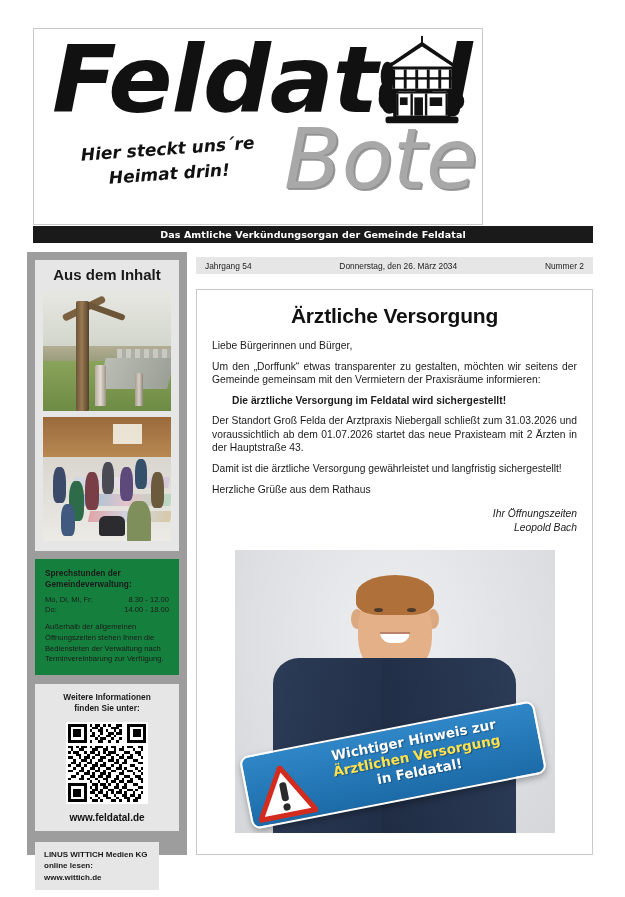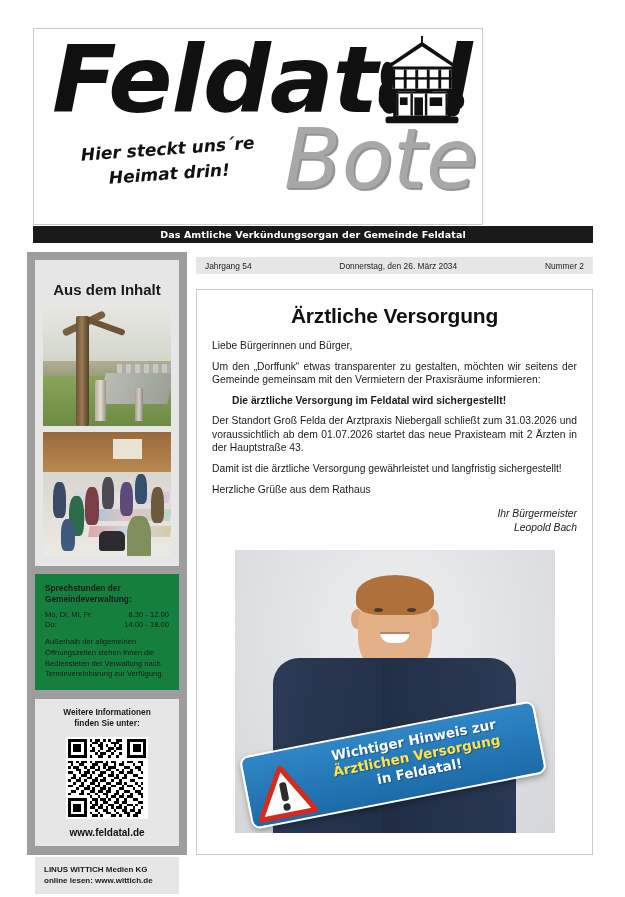--- a/index.html
+++ b/index.html
@@ -108,21 +108,21 @@
     box-sizing: border-box;
   }
   .sidebar-inner {
     position: absolute;
     left: 8px;
     top: 8px;
     width: 144px;
   }
   .inhalt-box {
     background: #e6e6e6;
-    padding: 19px 8px 10px 8px;
+    padding: 4px 8px 10px 8px;
     box-sizing: border-box;
     width: 144px;
   }
   .inhalt-title {
     font-family: "Liberation Sans", sans-serif;
     font-weight: bold;
     font-size: 15px;
     color: #1a1a1a;
     margin: 2px 0 8px 0;
     text-align: center;
@@ -240,21 +240,21 @@
     box-sizing: content-box;
   }
   .qr-url {
     font-weight: bold;
     font-size: 10px;
     color: #111111;
   }
 
   .publisher-box {
     background: #e6e6e6;
-    width: 144px;
+    width: 124px;
     padding: 7px 9px;
     box-sizing: border-box;
     margin-top: 11px;
     font-size: 8px;
     line-height: 1.45;
     font-weight: bold;
     color: #1a1a1a;
   }
 
   
@@ -734,21 +734,21 @@
   <h1 class="art-title">Ärztliche Versorgung</h1>
 
   <p class="art-p nojust">Liebe Bürgerinnen und Bürger,</p>
   <p class="art-p">Um den „Dorffunk“ etwas transparenter zu gestalten, möchten wir seitens der Gemeinde gemeinsam mit den Vermietern der Praxisräume informieren:</p>
   <p class="art-p bold nojust">Die ärztliche Versorgung im Feldatal wird sichergestellt!</p>
   <p class="art-p">Der Standort Groß Felda der Arztpraxis Niebergall schließt zum 31.03.2026 und voraussichtlich ab dem 01.07.2026 startet das neue Praxisteam mit 2 Ärzten in der Hauptstraße 43.</p>
   <p class="art-p">Damit ist die ärztliche Versorgung gewährleistet und langfristig sichergestellt!</p>
   <p class="art-p nojust">Herzliche Grüße aus dem Rathaus</p>
 
   <div class="art-sign">
-    <div>Ihr Bürgermeister</div>
+    <div>Ihr Öffnungszeiten</div>
     <div>Leopold Bach</div>
   </div>
 
   <div class="art-photo">
     <div class="pf-bg"></div>
     <div class="pf-neck"></div>
     <div class="pf-ear-l"></div>
     <div class="pf-ear-r"></div>
     <div class="pf-head"></div>
     <div class="pf-hair"></div>

